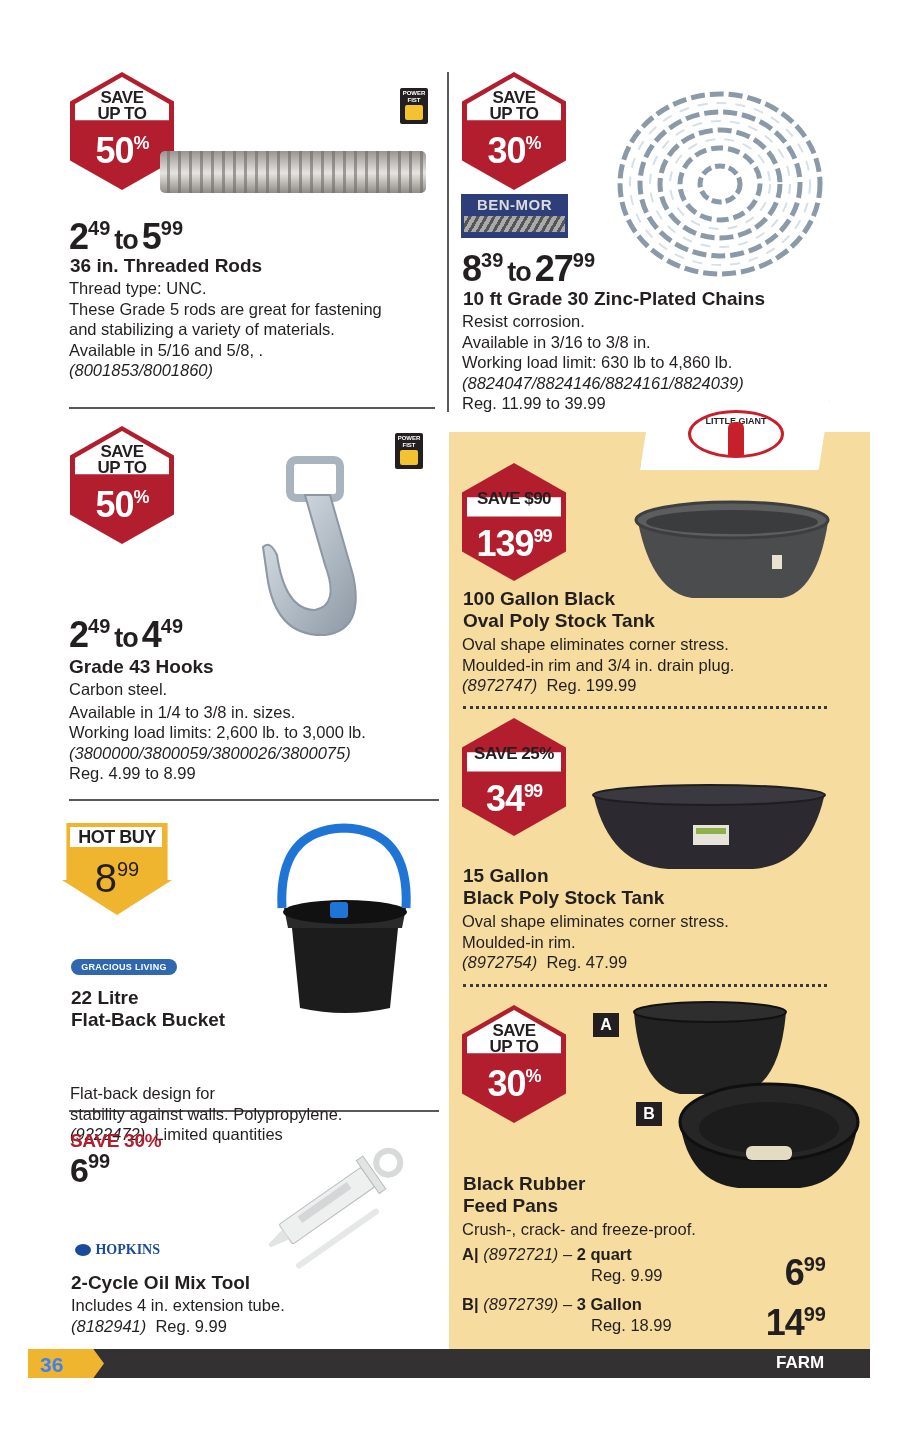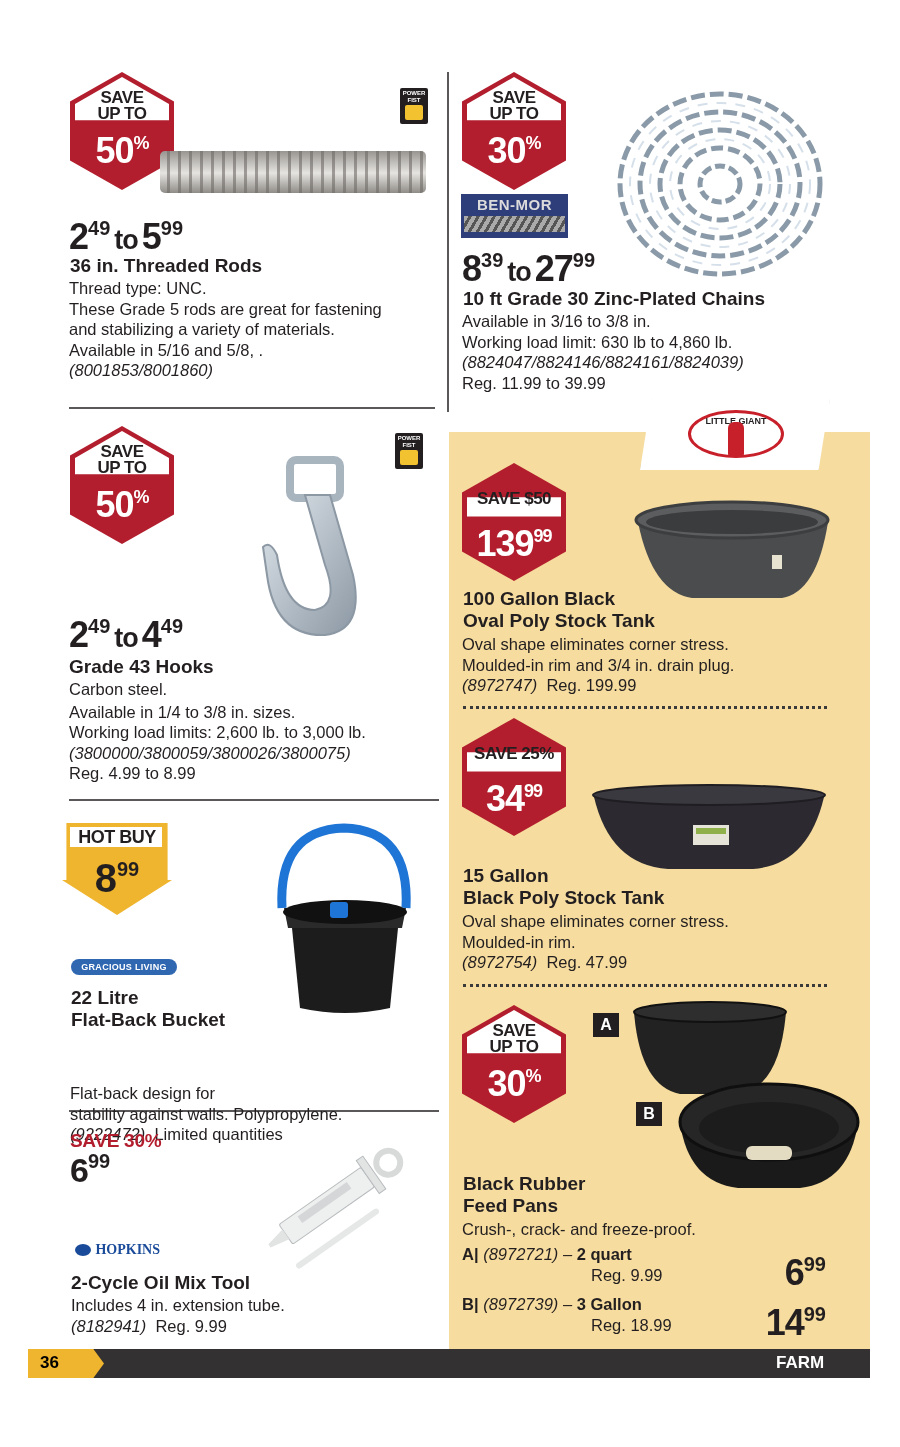--- a/index.html
+++ b/index.html
@@ -99,20 +99,21 @@
       <ellipse cx="108" cy="98" rx="90" ry="81" stroke-dasharray="10 9"></ellipse>
       <ellipse cx="108" cy="98" rx="70" ry="63" stroke-dasharray="10 9"></ellipse>
       <ellipse cx="108" cy="98" rx="50" ry="45" stroke-dasharray="10 9"></ellipse>
     </g>
   </svg>
   <div class="abs price-big" style="left:462px; top:250px;">
     <span>8</span><sup>39</sup><span class="to">to</span><span>27</span><sup>99</sup>
   </div>
   <div class="abs title" style="left:463px; top:288px;">10 ft Grade 30 Zinc-Plated Chains</div>
   <div class="abs desc" style="left:462px; top:311px;">
+    <div>Resist corrosion.</div>
     <div>Available in 3/16 to 3/8 in.</div>
     <div>Working load limit: 630 lb to 4,860 lb.</div>
     <div><i>(8824047/8824146/8824161/8824039)</i></div>
     <div>Reg. 11.99 to 39.99</div>
   </div>
 </section>
 
 <section>
   <div class="hexbadge" style="left:70px; top:426px;">
     <div class="hex"></div>
@@ -145,21 +146,21 @@
     <div><i>(3800000/3800059/3800026/3800075)</i></div>
     <div>Reg. 4.99 to 8.99</div>
   </div>
 </section>
 
 <section>
   <div class="abs" style="left:62px; top:823px; width:110px; height:92px;">
     <div style="position:absolute; inset:0; background:#f0b52e; clip-path: polygon(4% 0, 96% 0, 96% 62%, 100% 62%, 50% 100%, 0 62%, 4% 62%);"></div>
     <div style="position:absolute; left:8px; top:4px; width:92px; height:20px; background:#fff;"></div>
     <div style="position:absolute; left:0; right:0; top:4px; text-align:center; font-weight:bold; font-size:18px; line-height:20px; color:#231f20; letter-spacing:-0.5px;">HOT BUY</div>
-    <div style="position:absolute; left:0; right:0; top:26px; text-align:center; font-weight:bold; font-size:40px; line-height:40px; color:#231f20;"><span>8</span><sup style="font-size:20px; vertical-align:16px;">99</sup></div>
+    <div style="position:absolute; left:0; right:0; top:26px; text-align:center; font-weight:normal; font-size:40px; line-height:40px; color:#231f20;"><span>8</span><sup style="font-size:20px; vertical-align:16px;">99</sup></div>
   </div>
   <div class="abs" style="left:71px; top:959px; width:106px; height:16px; background:#2f67b1; border-radius:8px;">
     <div style="color:#fff; font-size:9px; text-align:center; line-height:16px; font-weight:bold; letter-spacing:0.3px;">GRACIOUS LIVING</div>
   </div>
   <svg class="abs" style="left:270px; top:820px;" width="150" height="196">
     <path d="M12 88 Q8 10 74 8 Q140 10 136 88" fill="none" stroke="#1e75d6" stroke-width="9"></path>
     <path d="M14 88 L136 88 L132 108 L18 108 Z" fill="#2a2a2a"></path>
     <ellipse cx="75" cy="92" rx="62" ry="12" fill="#111"></ellipse>
     <rect x="60" y="82" width="18" height="16" rx="3" fill="#1e75d6"></rect>
     <path d="M22 108 L128 108 L120 188 Q75 198 30 188 Z" fill="#1c1c1c"></path>
@@ -206,21 +207,21 @@
 <div class="abs" style="left:640px; top:398px; width:190px; height:72px; background:#fff; clip-path: polygon(6% 0, 100% 0, 94% 100%, 0 100%); box-shadow:0 2px 4px rgba(0,0,0,0.3);">
   <div style="position:absolute; left:48px; top:12px; width:96px; height:48px; border:3px solid #c8202a; border-radius:50%;"></div>
   <div style="position:absolute; left:50px; top:18px; width:92px; text-align:center; font-size:9px; font-weight:bold; color:#231f20;">LITTLE GIANT</div>
   <div style="position:absolute; left:88px; top:24px; width:16px; height:34px; background:#c8202a; border-radius:6px 6px 2px 2px;"></div>
 </div>
 
 <section>
   <div class="hexbadge hexprice" style="left:462px; top:463px;">
     <div class="hex"></div>
       <div class="hexwhite"></div>
-    <div class="l1">SAVE $50</div>
+    <div class="l1">SAVE $90</div>
     <div class="l2"><span>139</span><sup>99</sup></div>
   </div>
   <svg class="abs" style="left:632px; top:500px;" width="200" height="102">
     <path d="M6 22 Q20 92 60 98 L150 98 Q185 92 196 22 Z" fill="#4a4c4e"></path>
     <ellipse cx="100" cy="20" rx="96" ry="18" fill="#5b5d5f" stroke="#3c3e40" stroke-width="3"></ellipse>
     <ellipse cx="100" cy="22" rx="86" ry="12" fill="#3a3c3e"></ellipse>
     <rect x="140" y="55" width="10" height="14" fill="#e8e2d0"></rect>
   </svg>
   <div class="abs title" style="left:463px; top:588px;">
     <div>100 Gallon Black</div>
@@ -291,14 +292,14 @@
   </div>
   <div class="abs desc" style="left:462px; top:1294px; width:380px; height:46px;">
     <div><b>B</b><b>|</b> <i>(8972739)</i> <span>–</span> <b>3 Gallon</b></div>
     <div style="padding-left:129px;">Reg. 18.99</div>
     <div class="price-big" style="position:absolute; right:16px; top:10px;"><span>14</span><sup>99</sup></div>
   </div>
 </section>
 
 <div class="footer-bar"></div>
 <div class="page-tab"></div>
-<div class="abs" style="left:40px; top:1353px; font-weight:bold; font-size:17px; color:#000000;">36</div>
+<div class="abs" style="left:40px; top:1353px; font-weight:bold; font-size:21px; color:#3b82f6;">36</div>
 <div class="abs" style="left:776px; top:1353px; font-weight:bold; font-size:17px; color:#fff;">FARM</div>
 
 </body></html>

